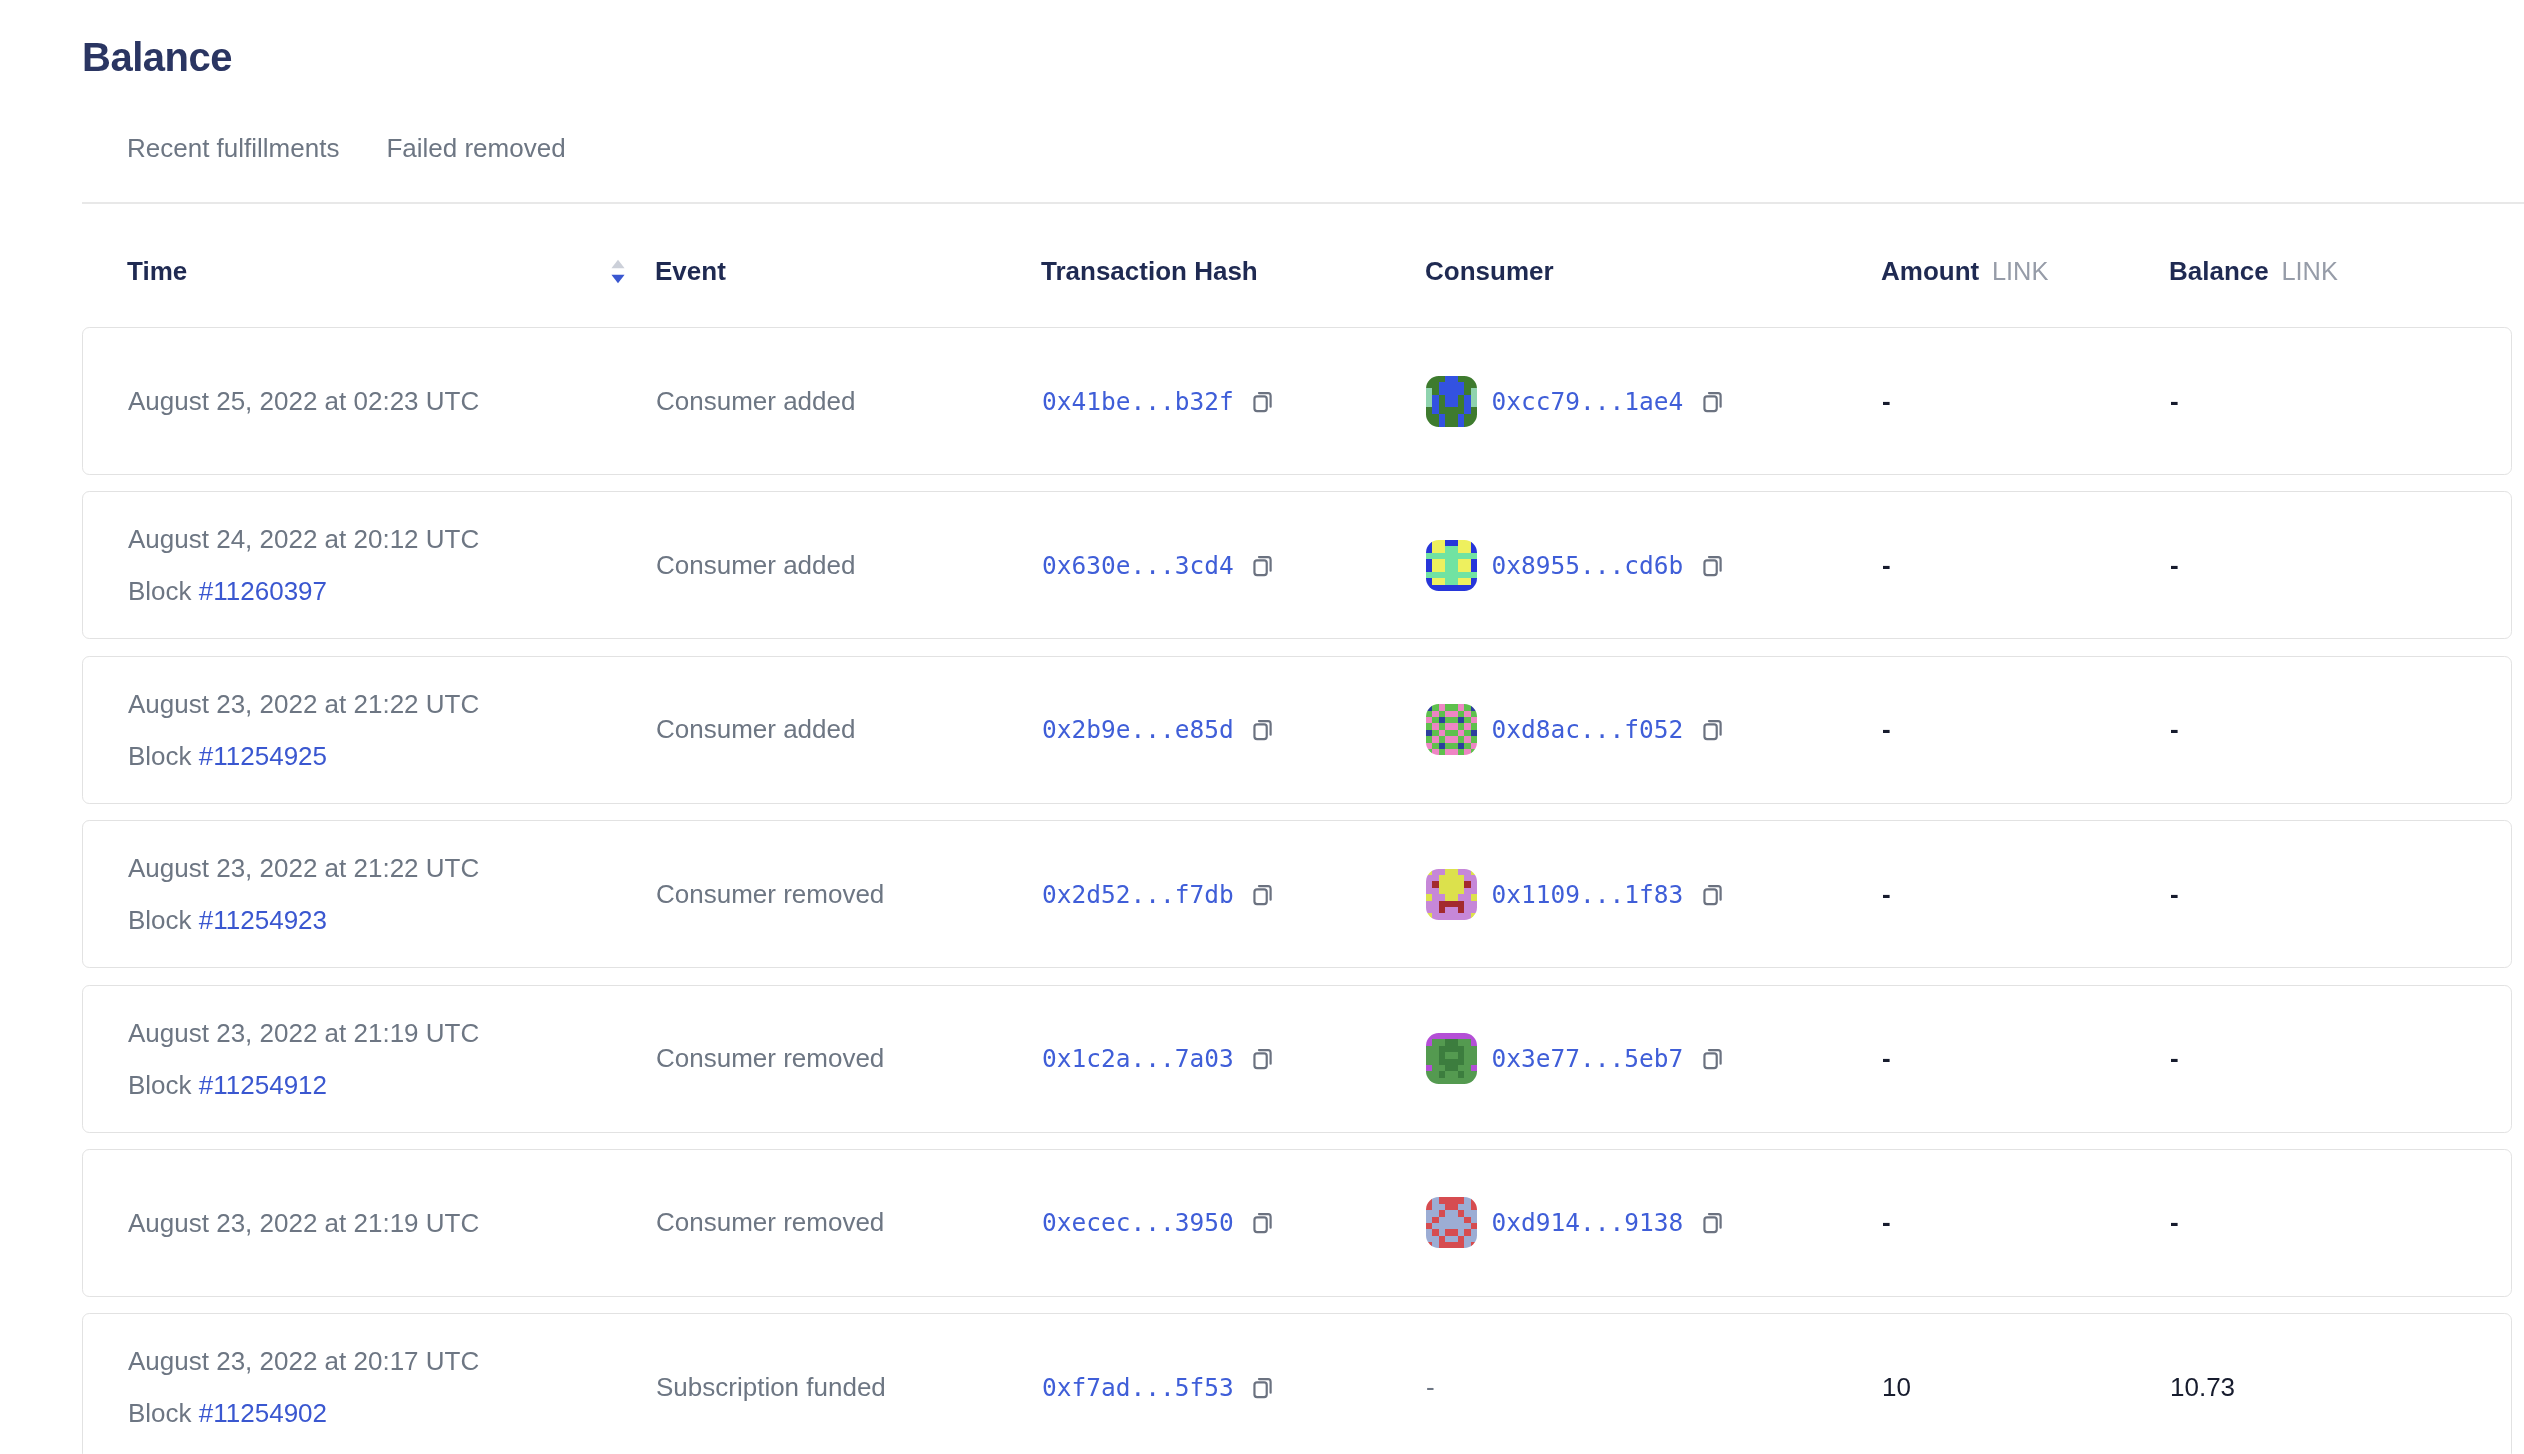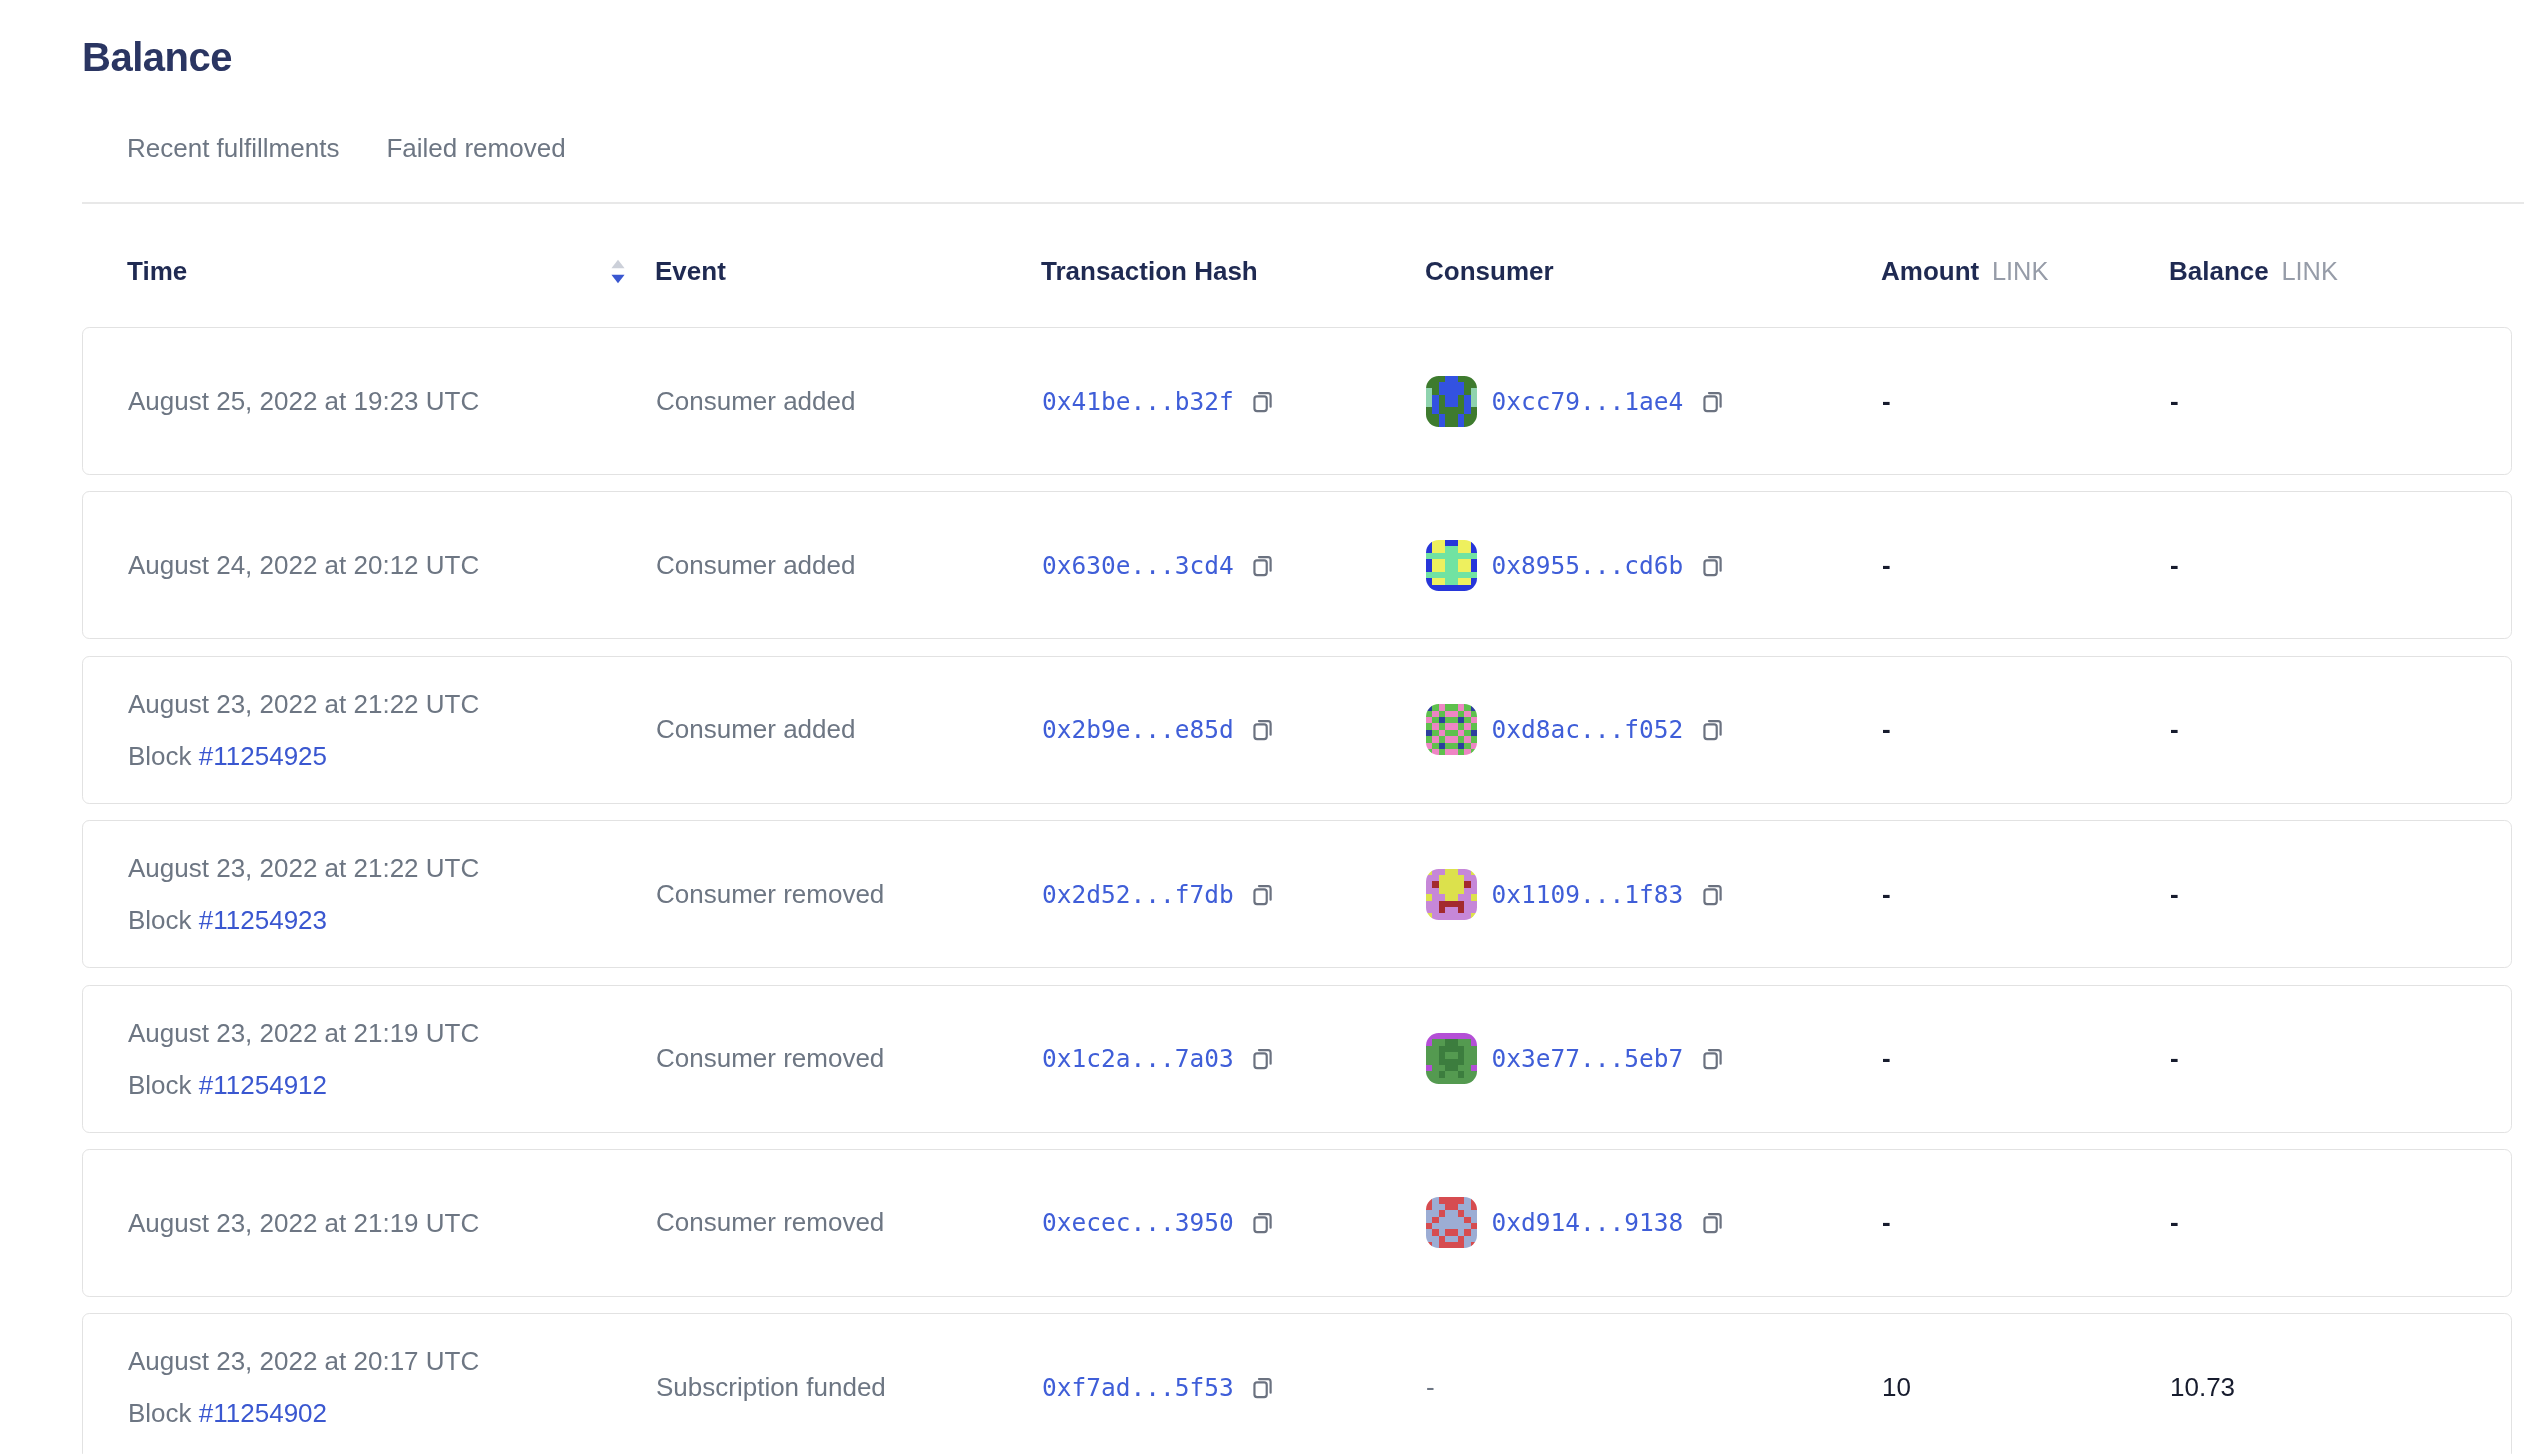--- a/index.html
+++ b/index.html
@@ -79,21 +79,21 @@
   </div>
   <div class="th">
     <span>Balance</span>
     <span class="unit">LINK</span>
   </div>
 </div>
 
 <div class="rows">
   <div class="card">
     <div class="cell time-cell">
-      <div>August 25, 2022 at 19:23 UTC</div>
+      <div>August 25, 2022 at 02:23 UTC</div>
     </div>
     <div class="cell">Consumer added</div>
     <div class="cell hash-cell">
       <span class="mono link">0x41be...b32f</span>
       <button class="copy-btn">
         <svg width="31" height="31" viewBox="0 0 24 24" fill="none" stroke="#6b7280" stroke-width="1.7" stroke-linejoin="round" stroke-linecap="round">
           <path d="M8.5 5.5h7a2 2 0 0 1 2 2v8.5"></path>
           <rect x="5" y="8" width="9.5" height="11.5" rx="2" fill="#ffffff"></rect>
         </svg>
       </button>
@@ -174,20 +174,24 @@
       </button>
 
     </div>
     <div class="num-cell dash">-</div>
     <div class="num-cell dash">-</div>
   </div>
 
   <div class="card">
     <div class="cell time-cell">
       <div>August 24, 2022 at 20:12 UTC</div>
+      <div>
+        <span>Block</span>
+        <span class="link">#11260397</span>
+      </div>
     </div>
     <div class="cell">Consumer added</div>
     <div class="cell hash-cell">
       <span class="mono link">0x630e...3cd4</span>
       <button class="copy-btn">
         <svg width="31" height="31" viewBox="0 0 24 24" fill="none" stroke="#6b7280" stroke-width="1.7" stroke-linejoin="round" stroke-linecap="round">
           <path d="M8.5 5.5h7a2 2 0 0 1 2 2v8.5"></path>
           <rect x="5" y="8" width="9.5" height="11.5" rx="2" fill="#ffffff"></rect>
         </svg>
       </button>

